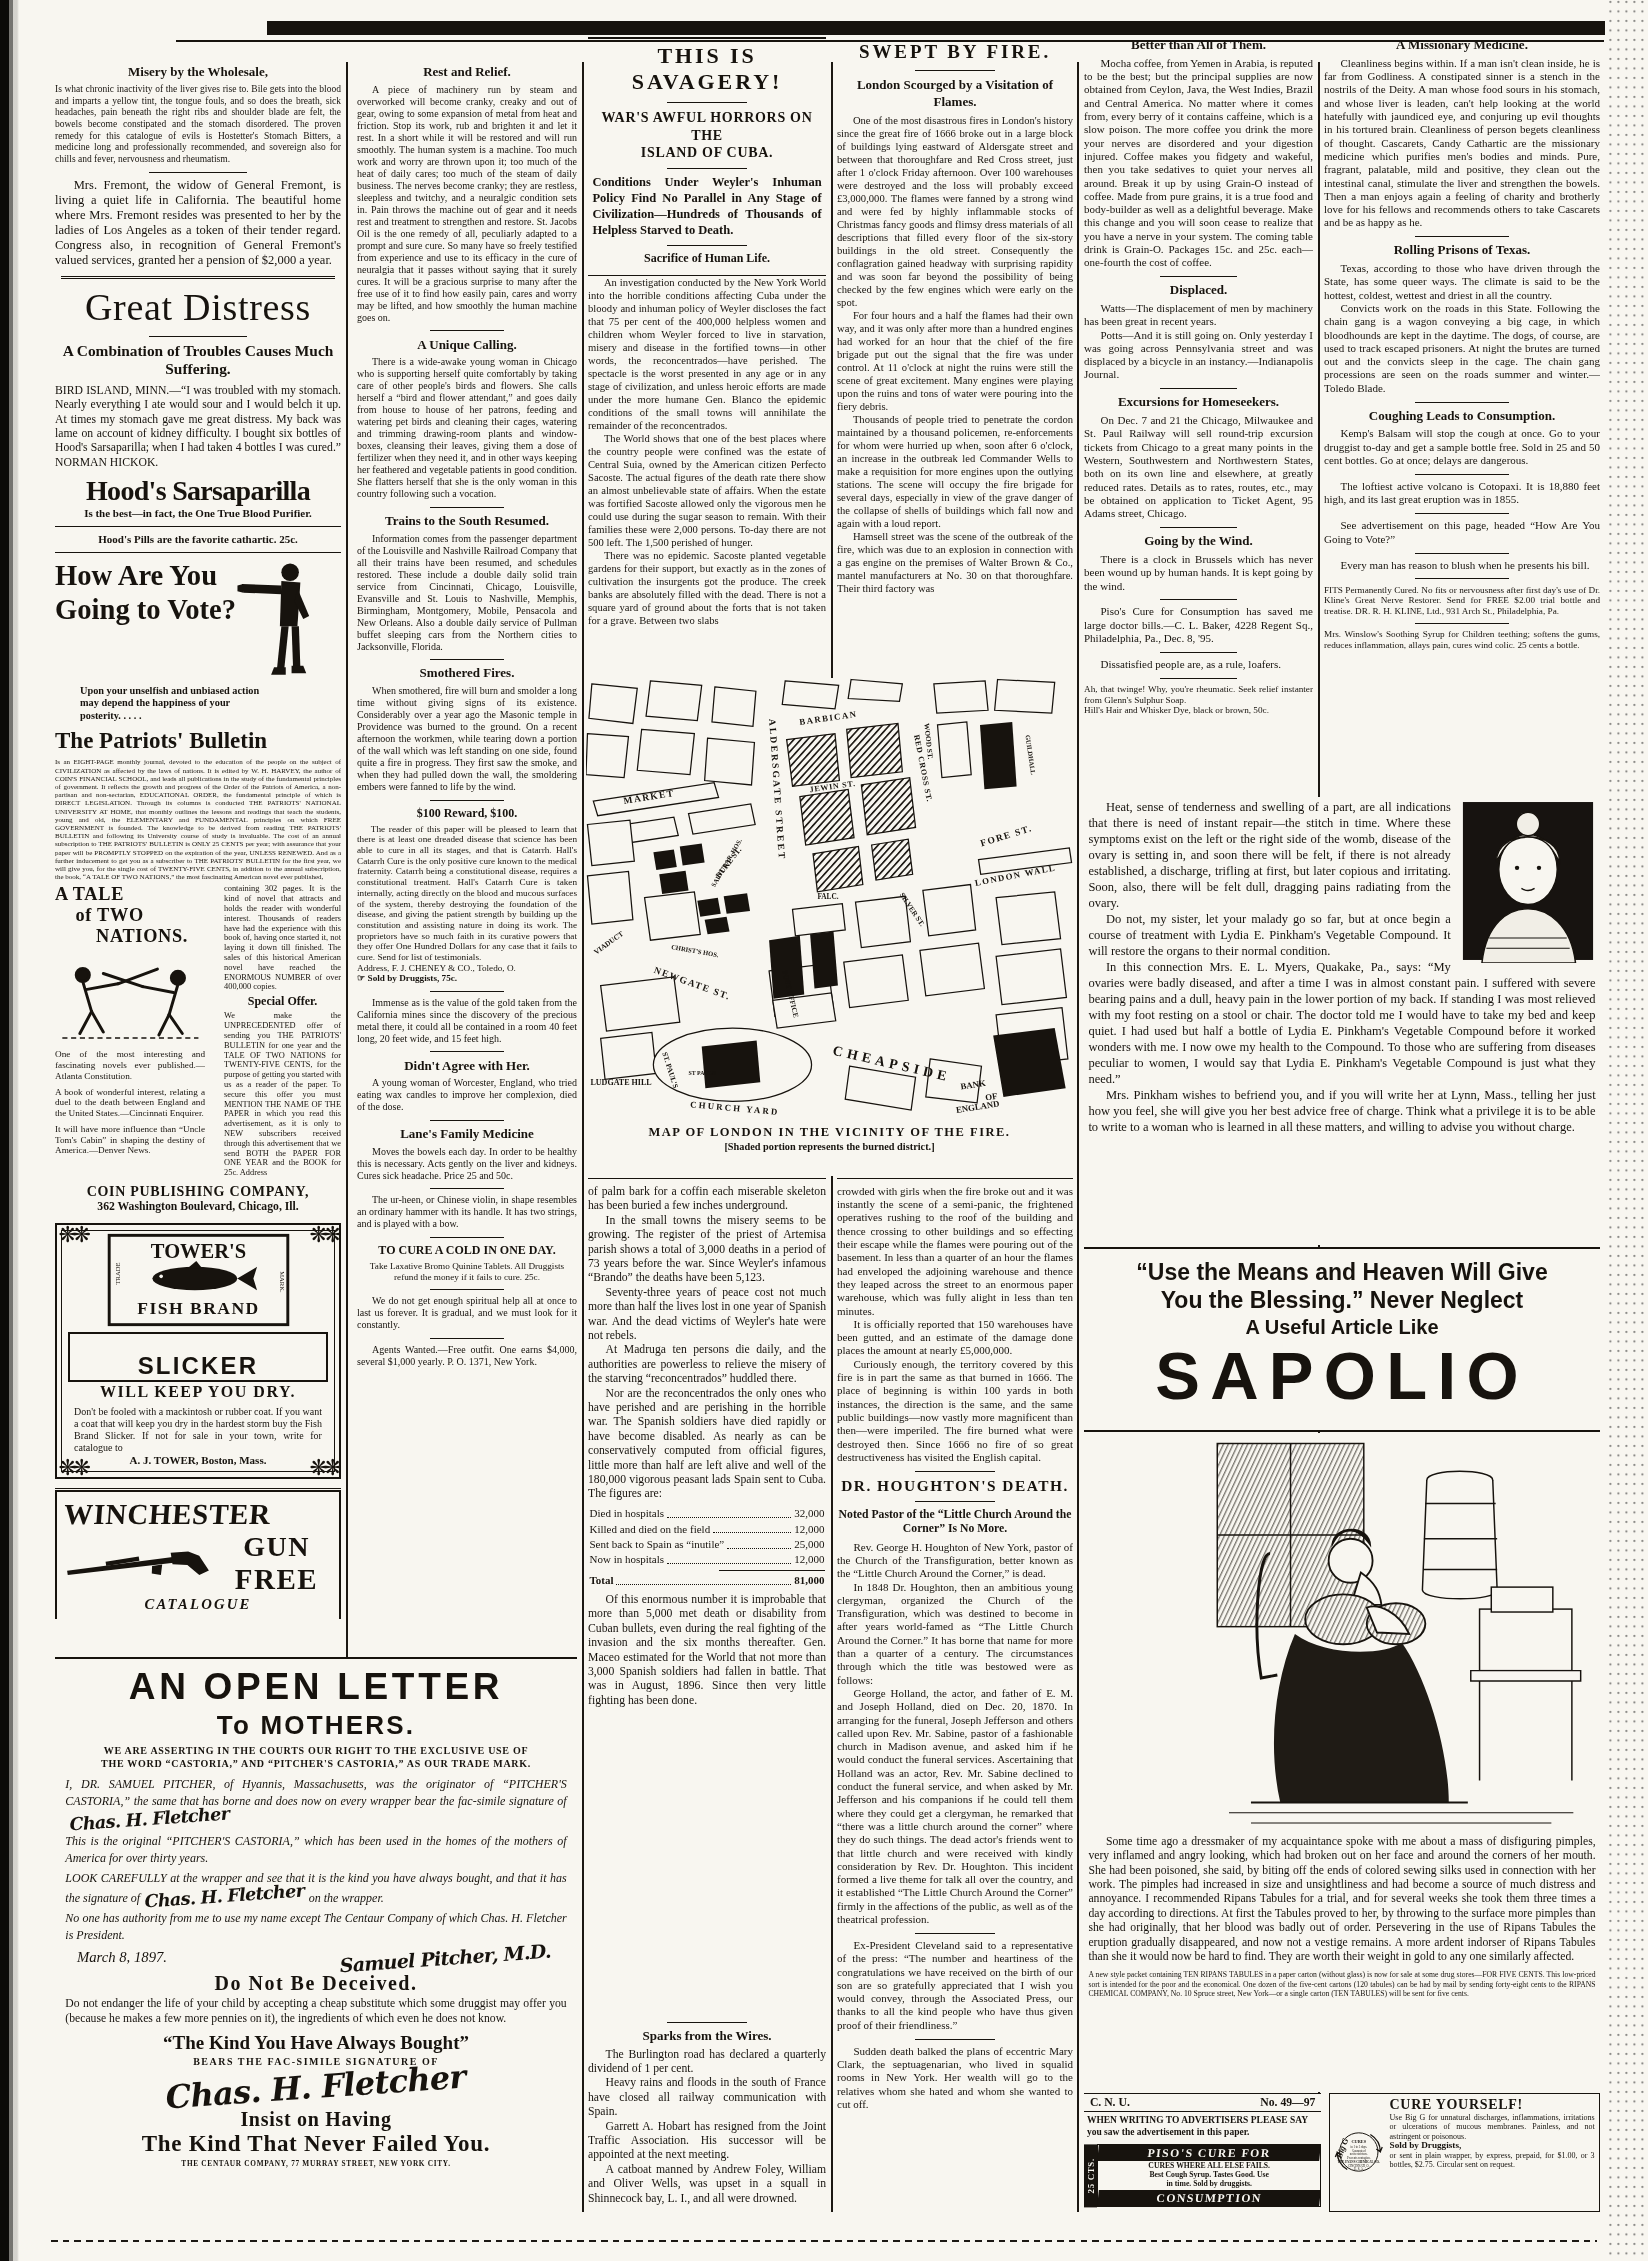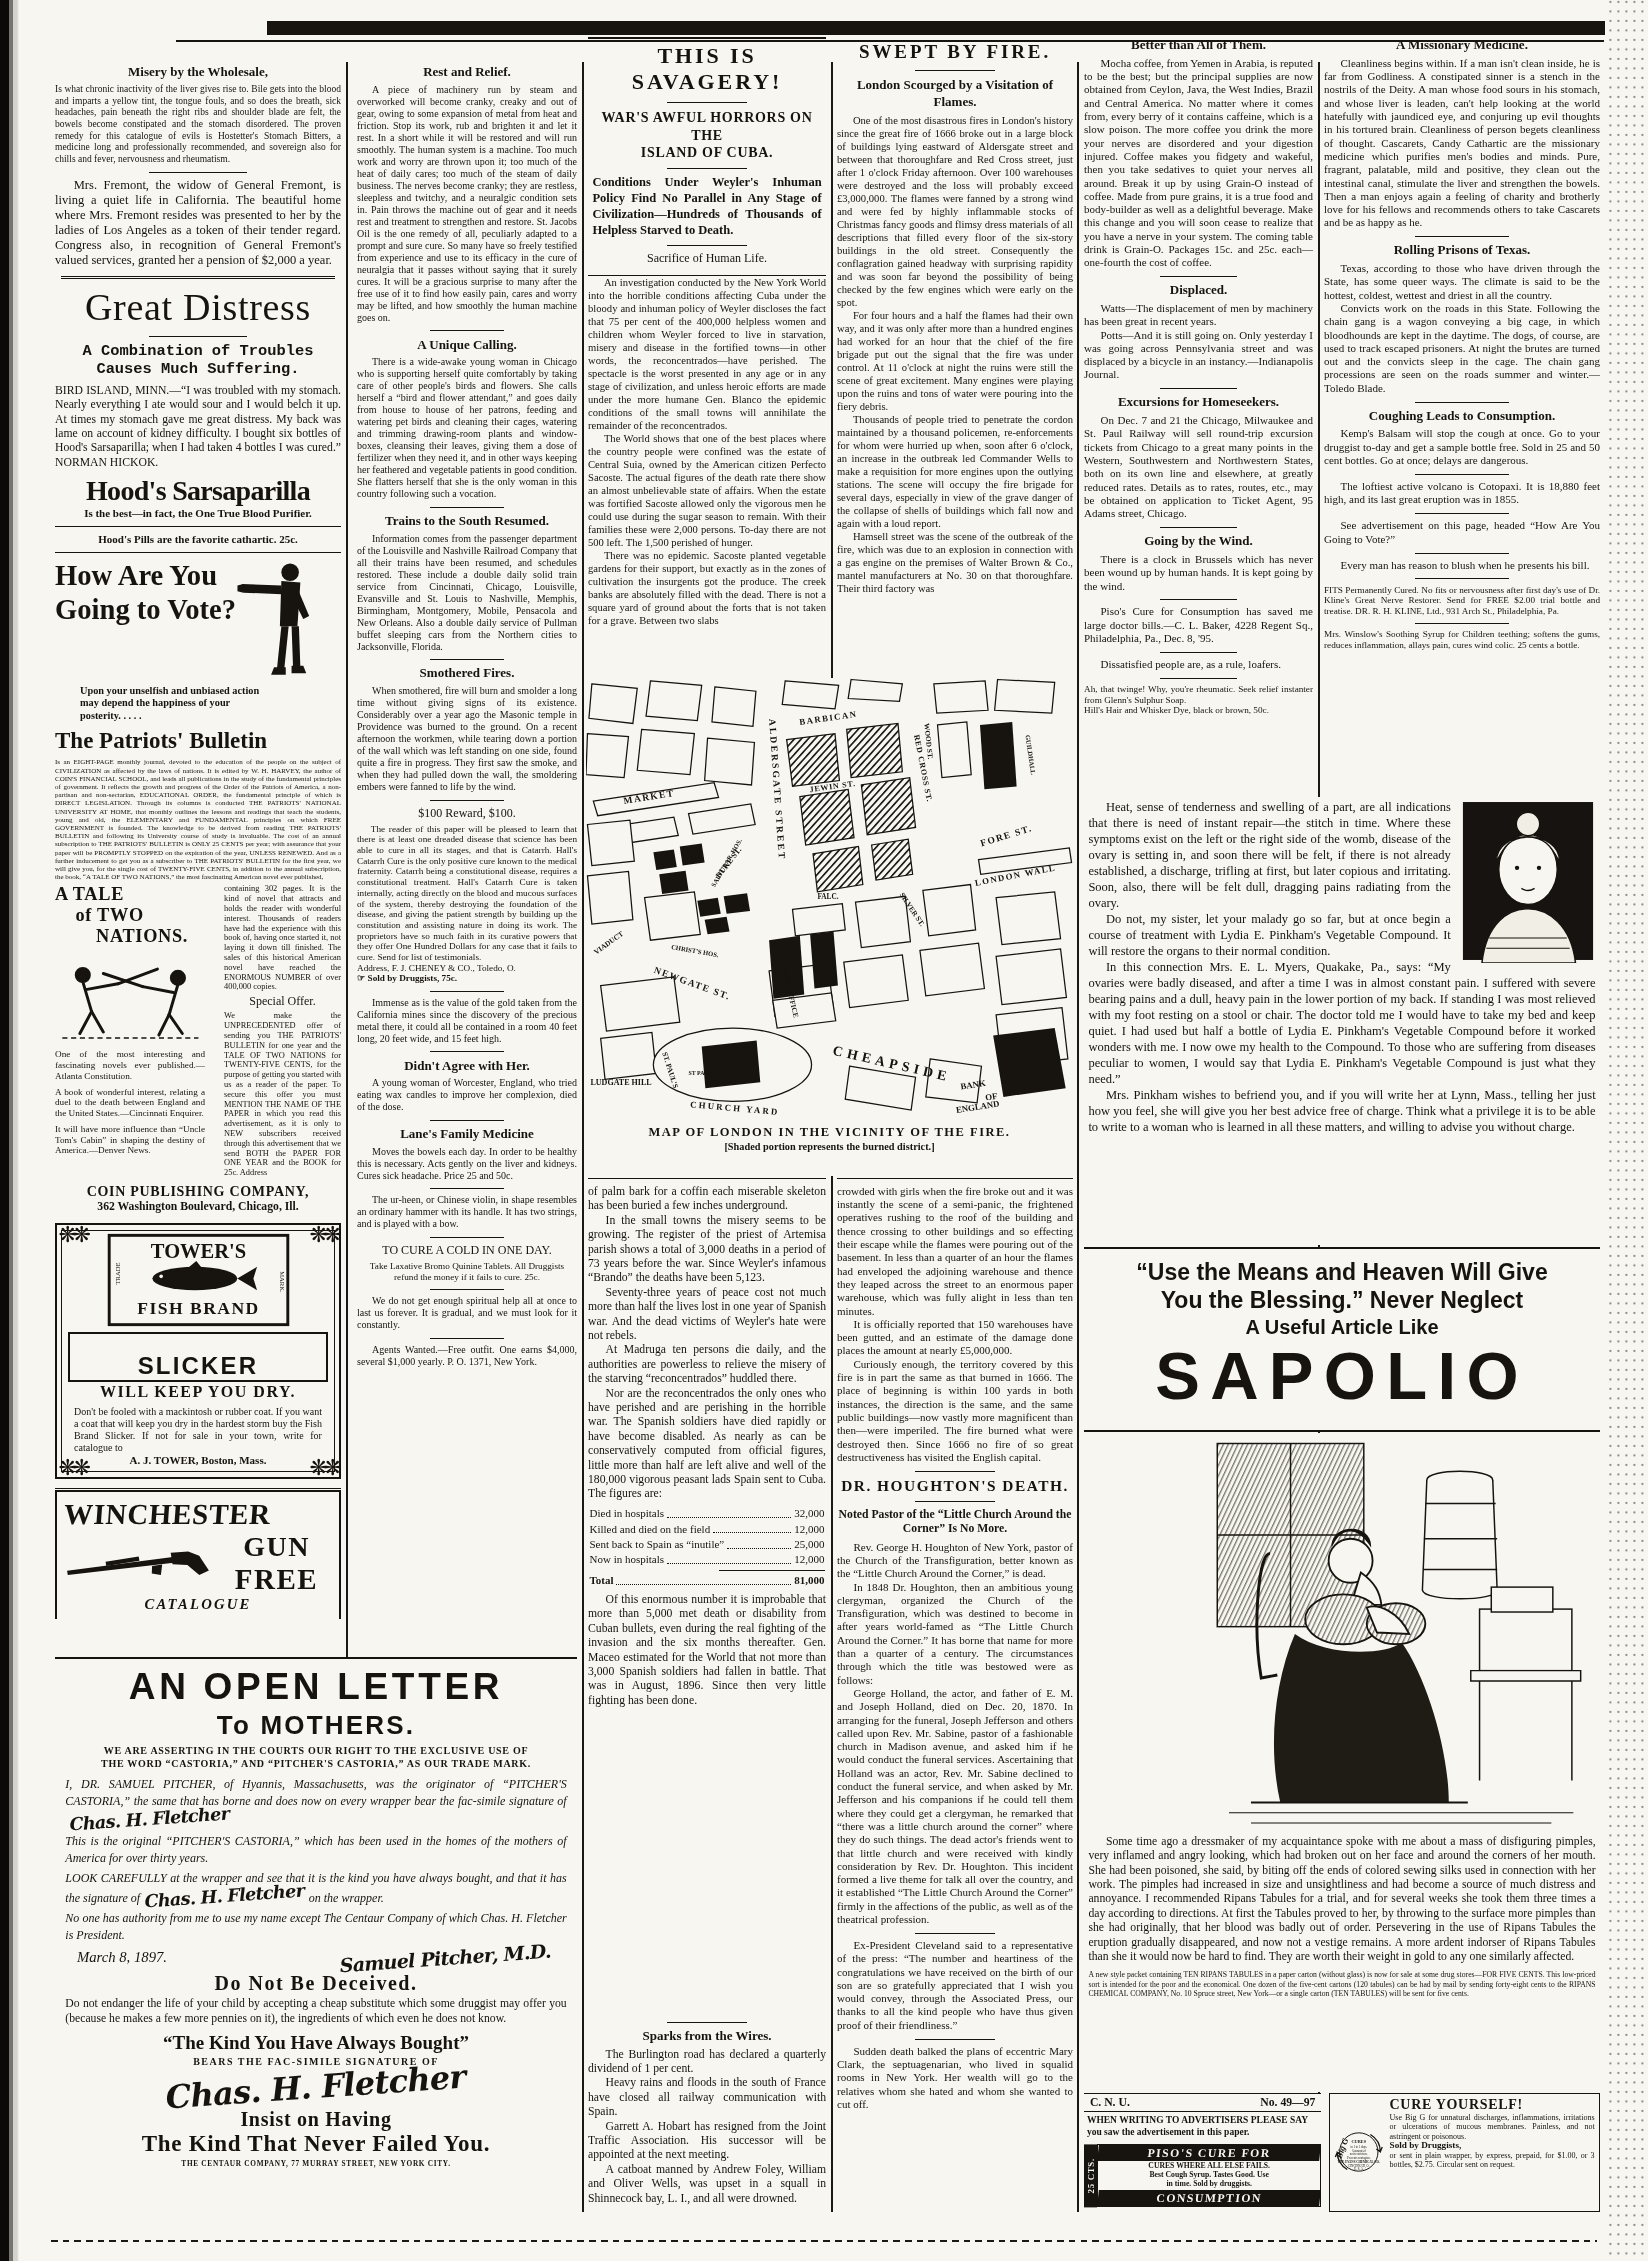--- a/index.html
+++ b/index.html
@@ -16,35 +16,35 @@
   .bar1 { position:absolute; left:267px; top:20.5px; width:1338px; height:14px; background:#17130e; }
   .bar2 { position:absolute; left:176px; top:40px; width:1428px; height:2.2px; background:#17130e; }
   .vr { position:absolute; width:1.5px; top:62px; height:2150px; background:#1c1813; z-index:0; }
   
   .blk { position:absolute; z-index:1; }
   .opaque { background:#f8f6f0; z-index:2; }
   
   .just { text-align:justify; }
   .ctr { text-align:center; }
   .bold { font-weight:bold; }
-  .sans { font-family:Liberation Mono, monospace; }
+  .sans { font-family:Liberation Serif, serif; }
   .ind { text-indent:1.5em; }
   .b9  { font-size:7px;  line-height:8.2px; }
   .b10 { font-size:7.7px; line-height:9.2px; }
   .b11 { font-size:8.4px; line-height:9.8px; }
   .b12 { font-size:9.2px; line-height:10.7px; }
   .b13 { font-size:9.5px;   line-height:11.7px;   }
   .b135{ font-size:10px; line-height:12px; }
   .b14 { font-size:10.3px;   line-height:12.5px;   }
   .b145{ font-size:10.6px; line-height:13px; }
   .b15 { font-size:11px;   line-height:13.3px; }
   .b16 { font-size:11.7px;   line-height:14.4px; }
   .b17 { font-size:12.5px;   line-height:15px; }
   .at  { font-weight:bold; text-align:center; font-size:13px; margin:2.2px 0 3.7px; }
-  .at2 { font-weight:normal; text-align:center; font-size:12px; margin:1.5px 0 2.9px; }
+  .at2 { font-weight:bold; text-align:center; font-size:12px; margin:1.5px 0 2.9px; }
   .sep { width:34%; margin:6.6px auto 5.1px; border-top:1.5px solid #17130e; }
   .sep2{ width:96%; margin:7.3px auto 5.9px; border-top:1.5px solid #17130e; border-bottom:0.7px solid #17130e; height:3.7px; }
   .r1  { width:100%; margin:5.9px auto; border-top:1.5px solid #17130e; }
   .art { margin-bottom:2.9px; }
   
   .gd { font-size:38px; font-weight:normal; text-align:center; letter-spacing:0.7px; margin:5.9px 0 1.5px; }
   .gds{ font-size:15.4px; line-height:18.3px; text-align:center; font-weight:bold; margin:2.9px 4.4px 5.1px; }
   .hoods { font-size:28px; text-align:center; font-weight:bold; letter-spacing:-0.7px; margin:4.4px 0 0; }
   .voterow { display:flex; align-items:flex-start; }
   .vote { font-size:28.6px; font-weight:bold; line-height:34px; white-space:nowrap; }

